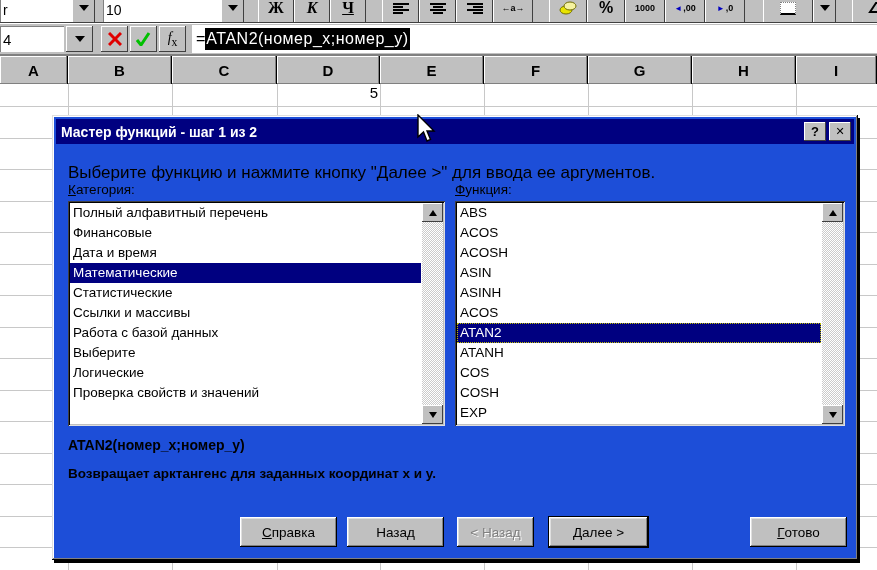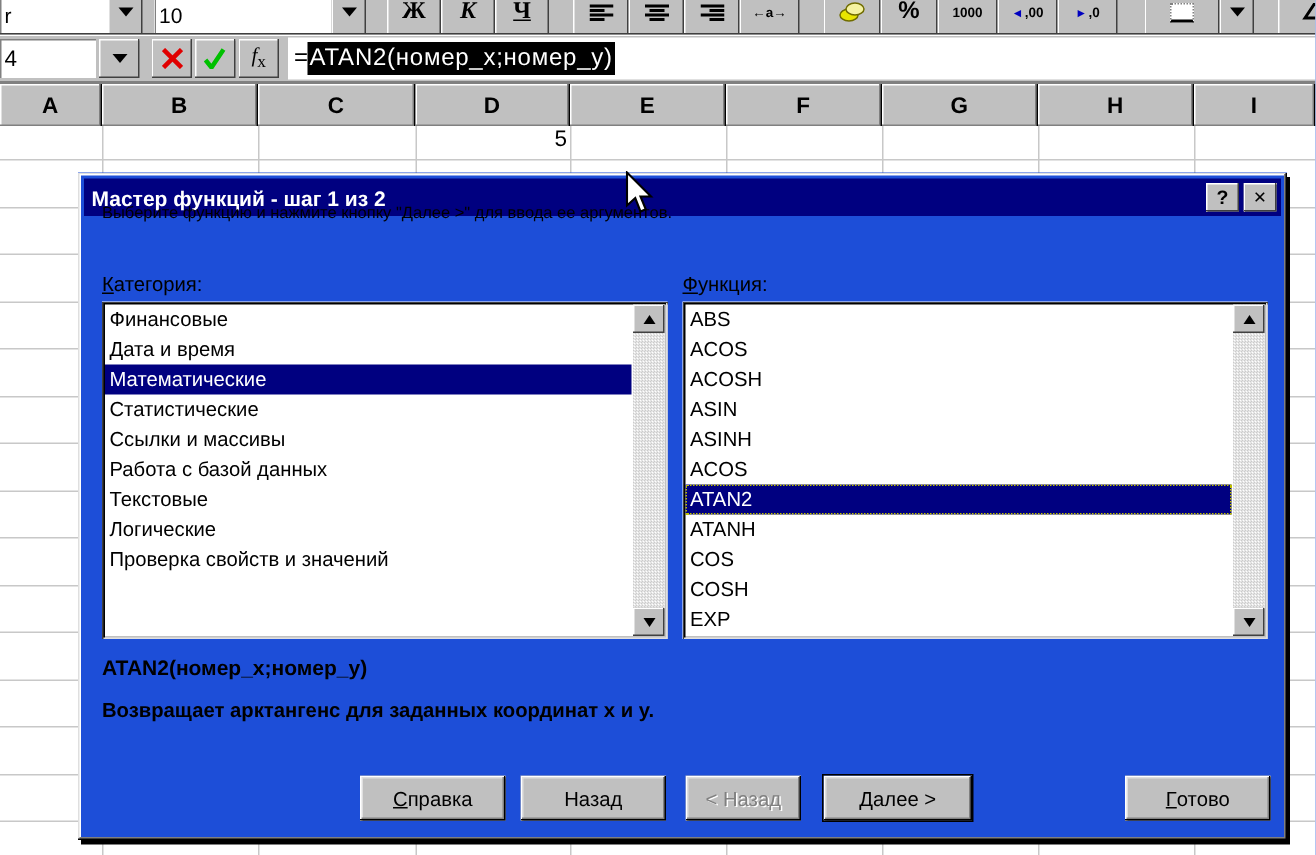--- a/index.html
+++ b/index.html
@@ -55,21 +55,21 @@
 
   
   #dialog { position:absolute; left:52px; top:115px; width:806px; height:445px; background:#1d4ed8;
     box-shadow: inset -1px -1px 0 #000, inset 1px 1px 0 #dfdfdf, inset -2px -2px 0 #808080, inset 2px 2px 0 #fff,
                 2px 3px 0 #000; font-size:13px; }
   #dialog-titlebar { position:absolute; left:4px; top:4px; width:798px; height:25px; background:#000080;
     display:flex; align-items:center; }
   #dialog-title { color:#fff; font-weight:bold; font-size:14px; padding-left:5px; flex:1; }
   .title-btn { width:22px; height:19px; margin-right:3px; display:flex; align-items:center; justify-content:center;
     font-weight:bold; font-size:13px; color:#000; }
-  #dialog-instruction { position:absolute; left:16px; top:21px; font-size:11px; color:#000; }
+  #dialog-instruction { position:absolute; left:16px; top:48px; font-size:17px; color:#000; }
   .field-label { position:absolute; top:67px; font-size:13.5px; color:#000; }
   #category-label { left:16px; }
   #function-label { left:403px; }
   .listbox { position:absolute; top:86px; height:225px; background:#fff;
     box-shadow: inset 1px 1px 0 #404040, inset -1px -1px 0 #dfdfdf, inset 2px 2px 0 #000, inset -2px -2px 0 #c0c0c0;
     padding:2px 24px 2px 2px; overflow:hidden; }
   #category-list { left:16px; width:377px; }
   #function-list { left:403px; width:390px; }
   .list-item { height:20px; line-height:20px; padding-left:3px; font-size:13.5px; color:#000; white-space:nowrap; }
   .list-item.selected { background:#000080; color:#fff; }
@@ -285,27 +285,28 @@
 
     <div class="listbox" id="category-list">
       <div class="scrollbar">
         <span class="sb-btn raised-thin sb-up">
             <span class="tri-up"></span>
           </span>
         <span class="sb-btn raised-thin sb-down">
             <span class="tri-down"></span>
           </span>
       </div>
+        <div class="list-item">Полный алфавитный перечень</div>
         <div class="list-item">Финансовые</div>
         <div class="list-item">Дата и время</div>
         <div class="list-item selected">Математические</div>
         <div class="list-item">Статистические</div>
         <div class="list-item">Ссылки и массивы</div>
         <div class="list-item">Работа с базой данных</div>
-        <div class="list-item">Текстовые</div>
+        <div class="list-item">Выберите</div>
         <div class="list-item">Логические</div>
         <div class="list-item">Проверка свойств и значений</div>
       </div>
 
     <div class="listbox" id="function-list">
       <div class="scrollbar">
         <span class="sb-btn raised-thin sb-up">
             <span class="tri-up"></span>
           </span>
         <span class="sb-btn raised-thin sb-down">

